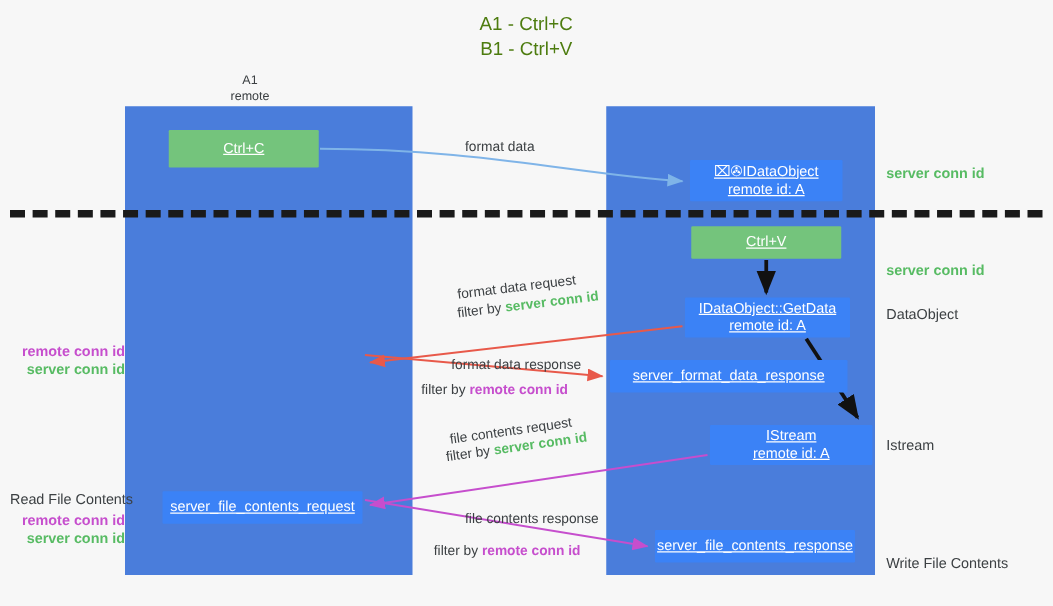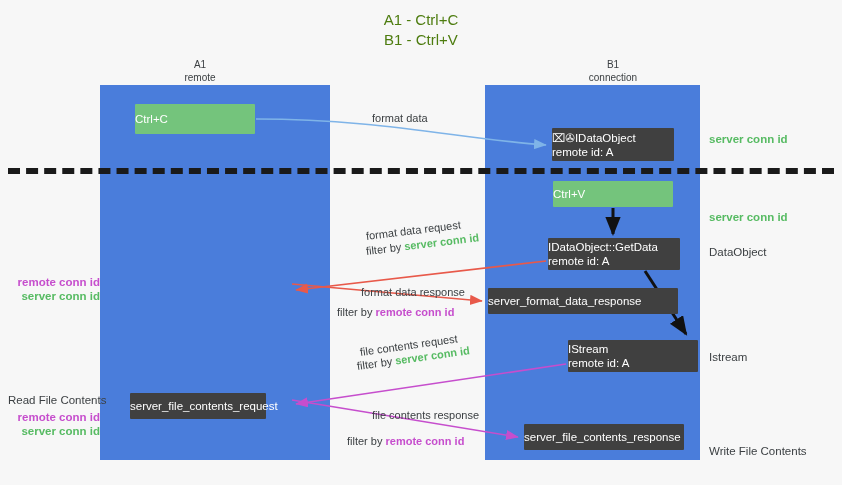--- a/index.html
+++ b/index.html
@@ -63,37 +63,38 @@
 
   
   .node {
     box-sizing: border-box;
     color: #ffffff;
     text-align: center;
     font-size: 11.5px;
     line-height: 14px;
     display: flex;
     flex-direction: column;
-    align-items: flex-start;
+    align-items: center;
     justify-content: center;
     border-radius: 1px;
+    text-decoration: underline;
   }
   .node.green { background: #74c47c; }
-  .node.orange { background: #404040; }
+  .node.orange { background: #3b82f6; }
   .node .l2 { display: block; }
 
   #node-ctrlc   { left: 135px; top: 104px; width: 120px; height: 30px; }
   #node-ideata  { left: 552px; top: 128px; width: 122px; height: 33px; }
   #node-ctrlv   { left: 553px; top: 181px; width: 120px; height: 26px; }
   #node-getdata { left: 548px; top: 238px; width: 132px; height: 32px; }
   #node-istream { left: 568px; top: 340px; width: 130px; height: 32px; }
 
   #node-sfdreq  { left: 130px; top: 277px; width: 160px; height: 26px; }
   #node-sfdresp { left: 488px; top: 288px; width: 190px; height: 26px; }
-  #node-sfcreq  { left: 130px; top: 393px; width: 136px; height: 26px; }
+  #node-sfcreq  { left: 130px; top: 393px; width: 160px; height: 26px; }
   #node-sfcresp { left: 524px; top: 424px; width: 160px; height: 26px; }
 
   
   .side-label {
     font-size: 11.5px;
     line-height: 14px;
     white-space: nowrap;
   }
   .green-txt  { color: #57bb63; font-weight: bold; }
   .purple-txt { color: #c64ecd; font-weight: bold; }
@@ -146,24 +147,20 @@
 
   <div id="title" class="abs">
     <div>A1 - Ctrl+C</div>
     <div>B1 - Ctrl+V</div>
   </div>
 
   <div id="lane-head-a" class="abs lane-head">
     <div>A1</div>
     <div>remote</div>
   </div>
-  <div id="lane-head-b" class="abs lane-head">
-    <div>B1</div>
-    <div>connection</div>
-  </div>
 
   <div id="lane-a" class="abs lane"></div>
   <div id="lane-b" class="abs lane"></div>
 
   <svg id="wires" viewBox="0 0 842 485" xmlns="http://www.w3.org/2000/svg">
     <defs>
       <marker id="ah-blue" markerWidth="9" markerHeight="9" refX="7.5" refY="3.2" orient="auto" markerUnits="strokeWidth">
         <path d="M0,0 L8,3.2 L0,6.4 z" fill="#7fb4e8"></path>
       </marker>
       <marker id="ah-red" markerWidth="9" markerHeight="9" refX="7.5" refY="3.2" orient="auto" markerUnits="strokeWidth">

